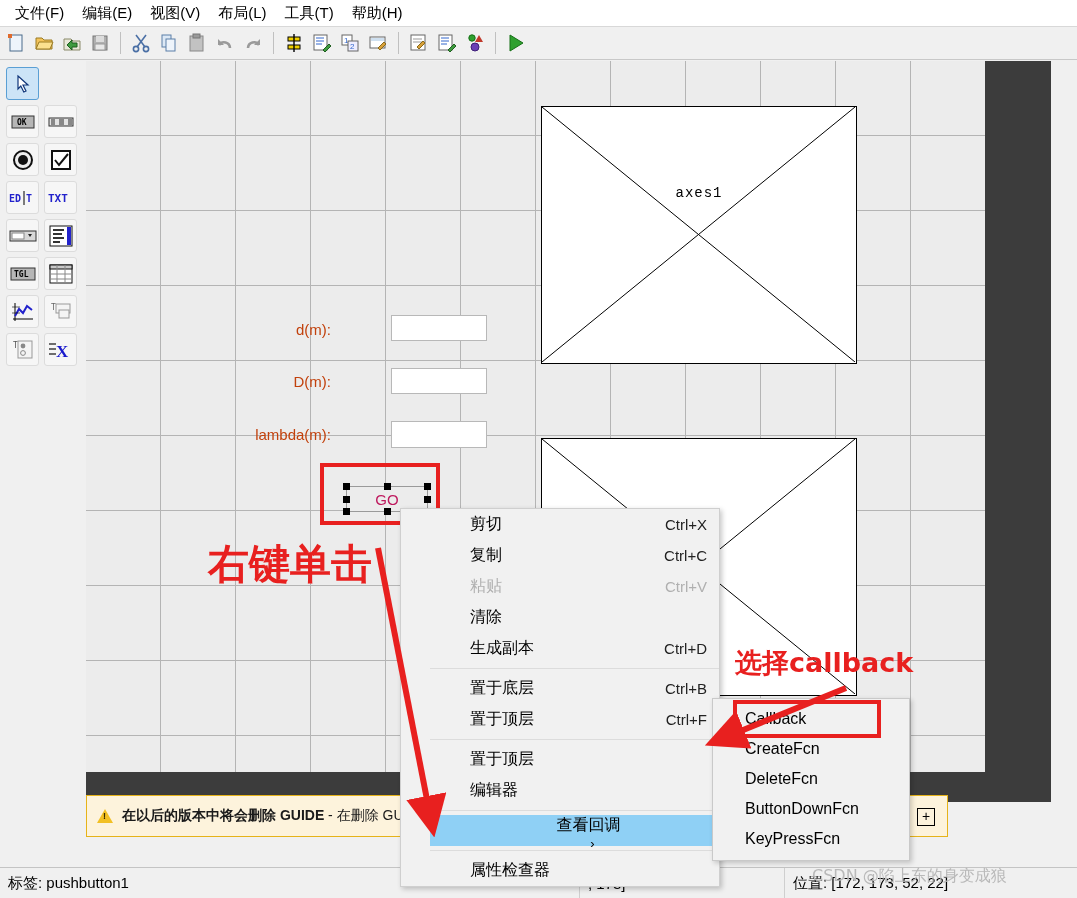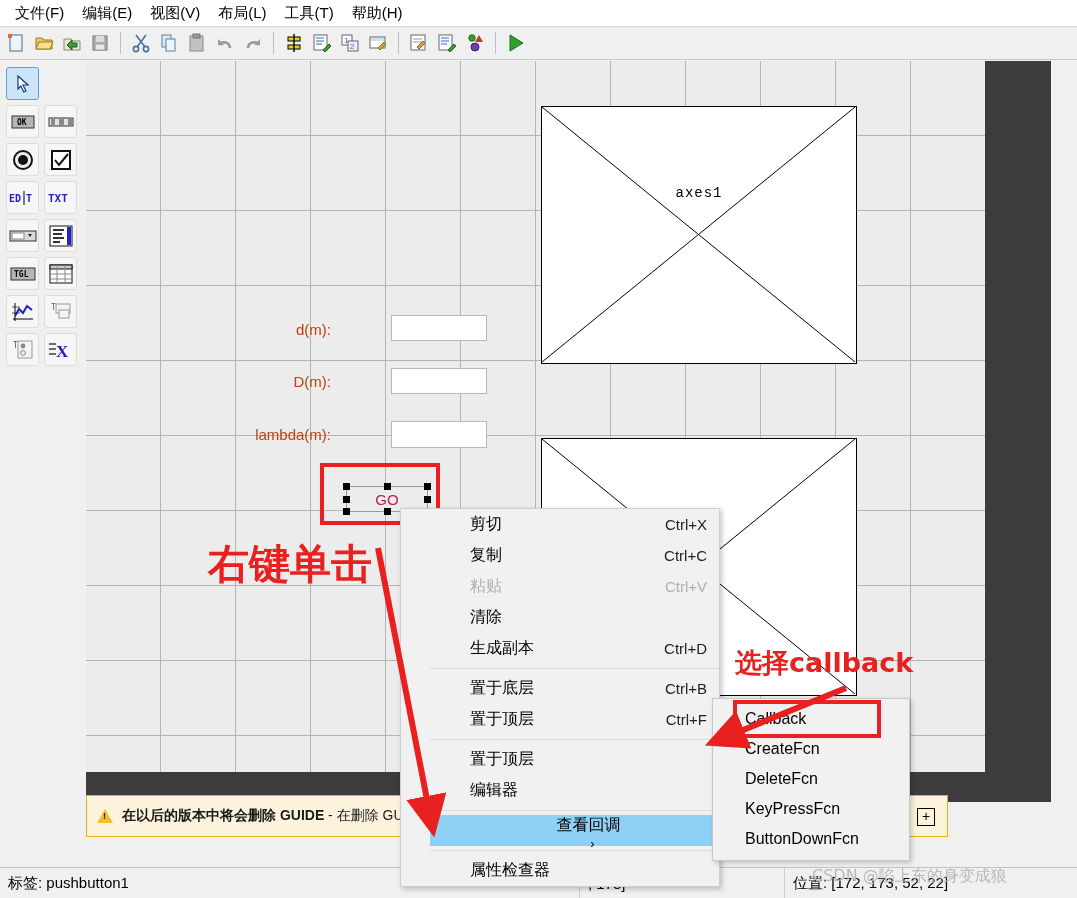--- a/index.html
+++ b/index.html
@@ -572,24 +572,24 @@
   <div class="sub-item">
     <span>Callback</span>
   </div>
   <div class="sub-item">
     <span>CreateFcn</span>
   </div>
   <div class="sub-item">
     <span>DeleteFcn</span>
   </div>
   <div class="sub-item">
+    <span>ButtonDownFcn</span>
+  </div>
+  <div class="sub-item">
     <span>KeyPressFcn</span>
-  </div>
-  <div class="sub-item">
-    <span>ButtonDownFcn</span>
   </div>
 </div>
 
 <div class="red-box" style="left:733px; top:700px; width:148px; height:38px;"></div>
 
 <div class="red-note" style="left:208px; top:537px; font-size:41px;">右键单击</div>
 <div class="red-note" style="left:735px; top:645px; font-size:27px;">选择callback</div>
 
 <svg id="arrows">
   <defs>

